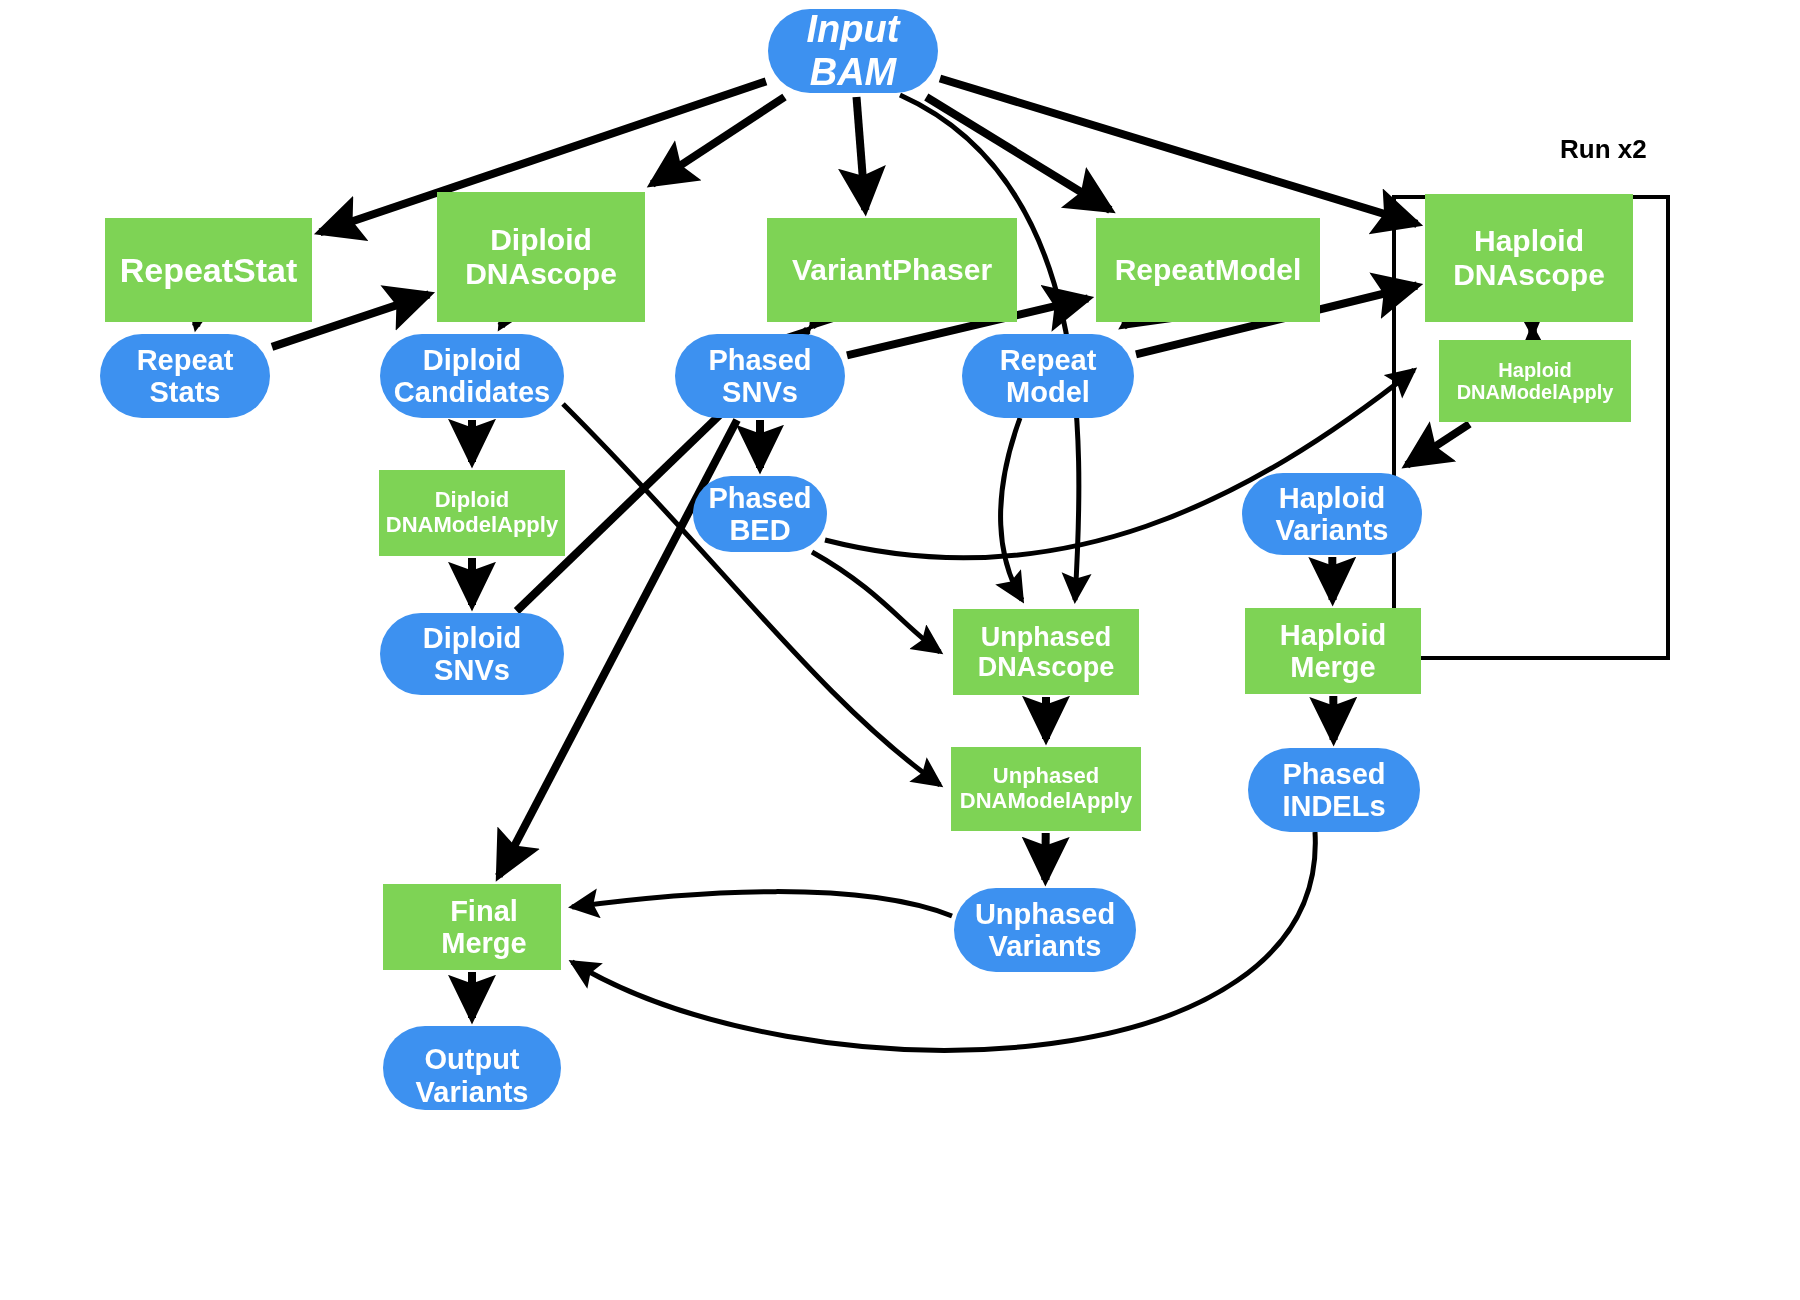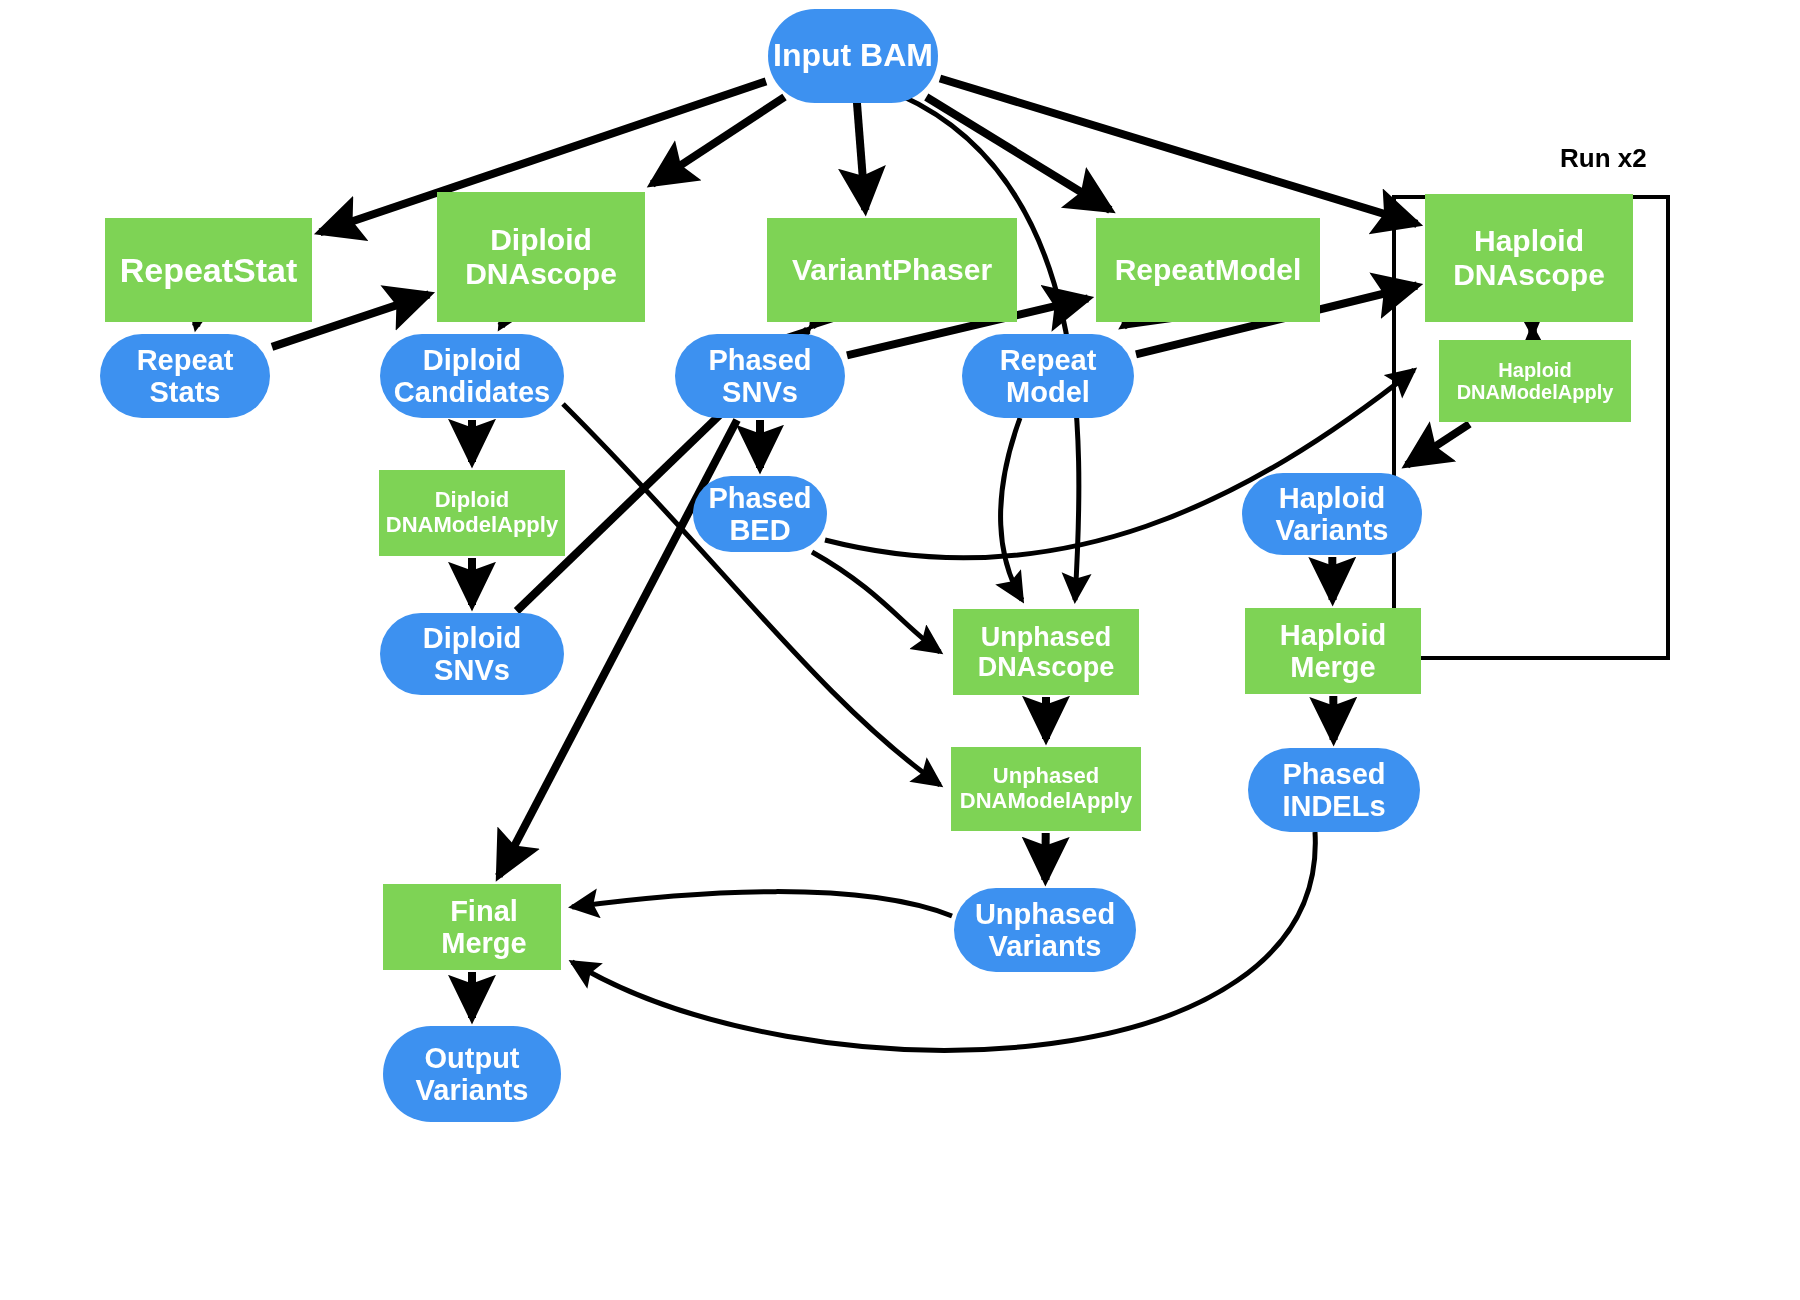--- a/index.html
+++ b/index.html
@@ -96,24 +96,24 @@
         <path d="M 1333.3,696.0 L 1333.6,740.0" fill="none" stroke="#000000" stroke-width="8" stroke-linecap="butt" marker-end="url(#arrowhead)"></path>
         <path d="M 1315,832 C 1330,1090 800,1100 572,962" fill="none" stroke="#000000" stroke-width="5" stroke-linecap="butt" marker-end="url(#arrowhead)"></path>
         <path d="M 1046.0,697.0 L 1046.0,739.0" fill="none" stroke="#000000" stroke-width="8" stroke-linecap="butt" marker-end="url(#arrowhead)"></path>
         <path d="M 1045.7,833.0 L 1045.4,880.0" fill="none" stroke="#000000" stroke-width="8" stroke-linecap="butt" marker-end="url(#arrowhead)"></path>
         <path d="M 952,916 C 860,880 700,890 572,907" fill="none" stroke="#000000" stroke-width="5" stroke-linecap="butt" marker-end="url(#arrowhead)"></path>
         <path d="M 472.0,972.0 L 472.0,1018.0" fill="none" stroke="#000000" stroke-width="8" stroke-linecap="butt" marker-end="url(#arrowhead)"></path>
       </g>
   </svg>
   <div id="groups-g">
       <div class="group-box" style="left: 1392px; top: 195px; width: 278px; height: 465px;"></div>
-      <div class="group-label" style="left: 1560px; top: 143px;">Run x2</div>
+      <div class="group-label" style="left: 1560px; top: 134px;">Run x2</div>
     </div>
   <div id="nodes-g">
-      <div class="node data" style="left: 768px; top: 9px; width: 170px; height: 94px; font-size: 32px;">
+      <div class="node data" style="left: 768px; top: 9px; width: 170px; height: 84px; font-size: 38px; font-style: italic;">
         <span class="lbl">Input BAM</span>
       </div>
       <div class="node process" style="left: 105px; top: 218px; width: 207px; height: 104px; font-size: 34px;">
         <span class="lbl">RepeatStat</span>
       </div>
       <div class="node process" style="left: 437px; top: 192px; width: 208px; height: 130px; font-size: 30px;">
         <span class="lbl">Diploid
 DNAscope</span>
       </div>
       <div class="node process" style="left: 745px; top: 218px; width: 250px; height: 104px; font-size: 30px; margin-left: 22px;">
@@ -179,18 +179,18 @@
 INDELs</span>
       </div>
       <div class="node process" style="left: 383px; top: 884px; width: 178px; height: 86px; font-size: 29px; padding-left: 28px;">
         <span class="lbl">Final
 Merge</span>
       </div>
       <div class="node data" style="left: 954px; top: 888px; width: 182px; height: 84px; font-size: 29px;">
         <span class="lbl">Unphased
 Variants</span>
       </div>
-      <div class="node data" style="left: 383px; top: 1026px; width: 178px; height: 96px; font-size: 29px;">
+      <div class="node data" style="left: 383px; top: 1026px; width: 178px; height: 84px; font-size: 29px; align-items: flex-end;">
         <span class="lbl">Output
 Variants</span>
       </div>
     </div>
 </div>
 
 </body></html>

